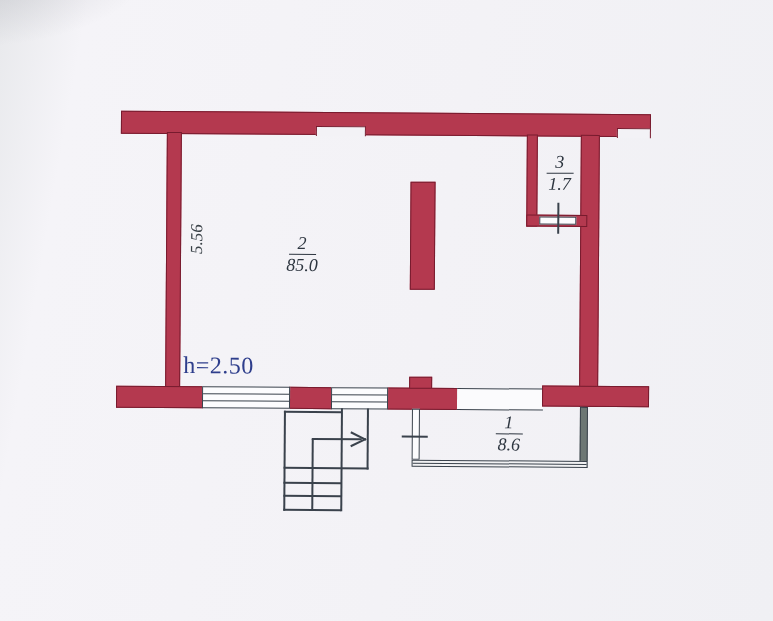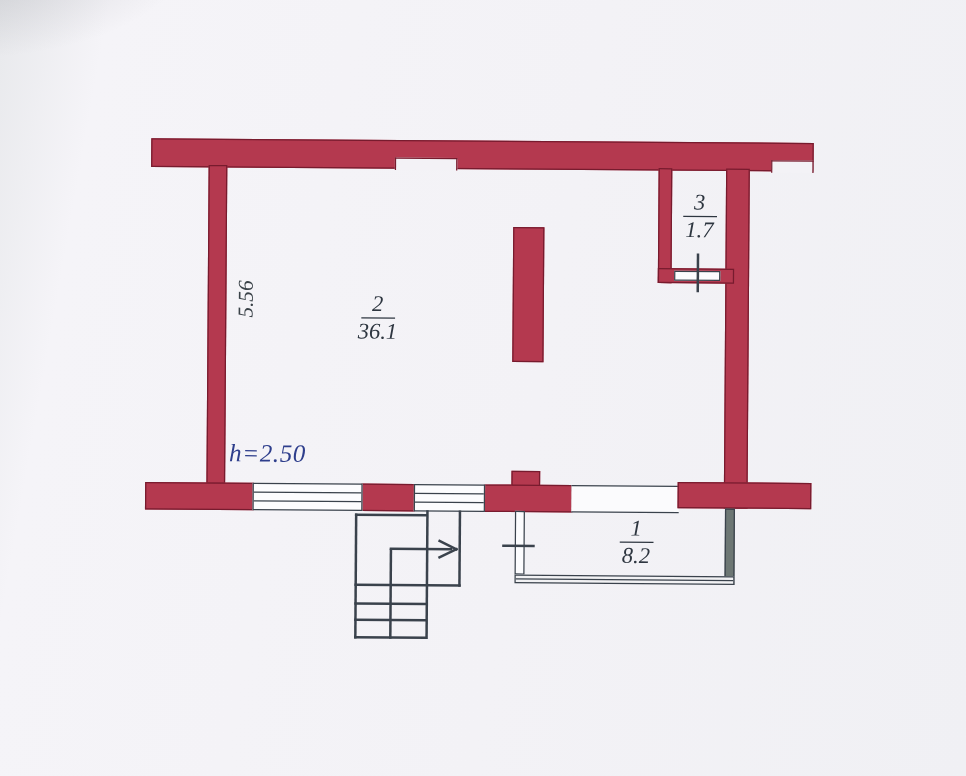--- a/index.html
+++ b/index.html
@@ -46,22 +46,22 @@
     position:absolute;text-align:center;color:var(--label-text);
     font-style:italic;font-size:18px;line-height:1.05;z-index:6;
   }
   .frac .num{display:inline-block;padding:0 9px 1px 9px;border-bottom:1.5px solid var(--label-text);}
   .frac .den{display:block;padding-top:1px;}
   .dim-rot{
     position:absolute;width:64px;height:20px;text-align:center;
     transform:rotate(-90deg);color:#3a4248;font-style:italic;font-size:17px;z-index:6;
   }
   .height-note{
-    position:absolute;color:var(--height-text);font-style:italic;
-    font-size:20px;letter-spacing:.5px;z-index:6;
+    position:absolute;color:var(--height-text);
+    font-size:24px;letter-spacing:.5px;z-index:6;
   }
 </style>
 </head>
 <body>
 
 <div class="sheet">
   <div class="plan">
 
     <div class="wall" style="left:120px;top:111px;width:530px;height:23px;"></div>
     <div class="notch" style="left:315px;top:125px;width:50px;height:10px;"></div>
@@ -105,31 +105,31 @@
     <div class="ln" style="left:285px;top:466px;width:85px;height:2px;"></div>
     <div class="ln" style="left:285px;top:481px;width:58px;height:2px;"></div>
     <div class="ln" style="left:285px;top:494px;width:58px;height:2px;"></div>
     <div class="ln" style="left:285px;top:508px;width:58px;height:2px;"></div>
     <div class="ln" style="left:313px;top:437px;width:50px;height:2px;"></div>
     <div class="ln" style="left:352px;top:430px;width:17px;height:2px;transform:rotate(26deg);transform-origin:left center;"></div>
     <div class="ln" style="left:352px;top:444px;width:17px;height:2px;transform:rotate(-26deg);transform-origin:left center;"></div>
 
     <div class="frac" style="left:272px;top:233px;width:60px;">
       <span class="num">2</span>
-      <span class="den">36.1</span>
+      <span class="den">85.0</span>
     </div>
 
     <div class="frac" style="left:532px;top:150px;width:54px;">
       <span class="num">3</span>
       <span class="den">1.7</span>
     </div>
 
     <div class="frac" style="left:483px;top:411px;width:54px;">
       <span class="num">1</span>
-      <span class="den">8.2</span>
+      <span class="den">8.6</span>
     </div>
 
     <div class="dim-rot" style="left:165px;top:229px;">5.56</div>
 
     <div class="height-note" style="left:184px;top:352px;">h=2.50</div>
 
   </div>
 </div>
 
 </body></html>

